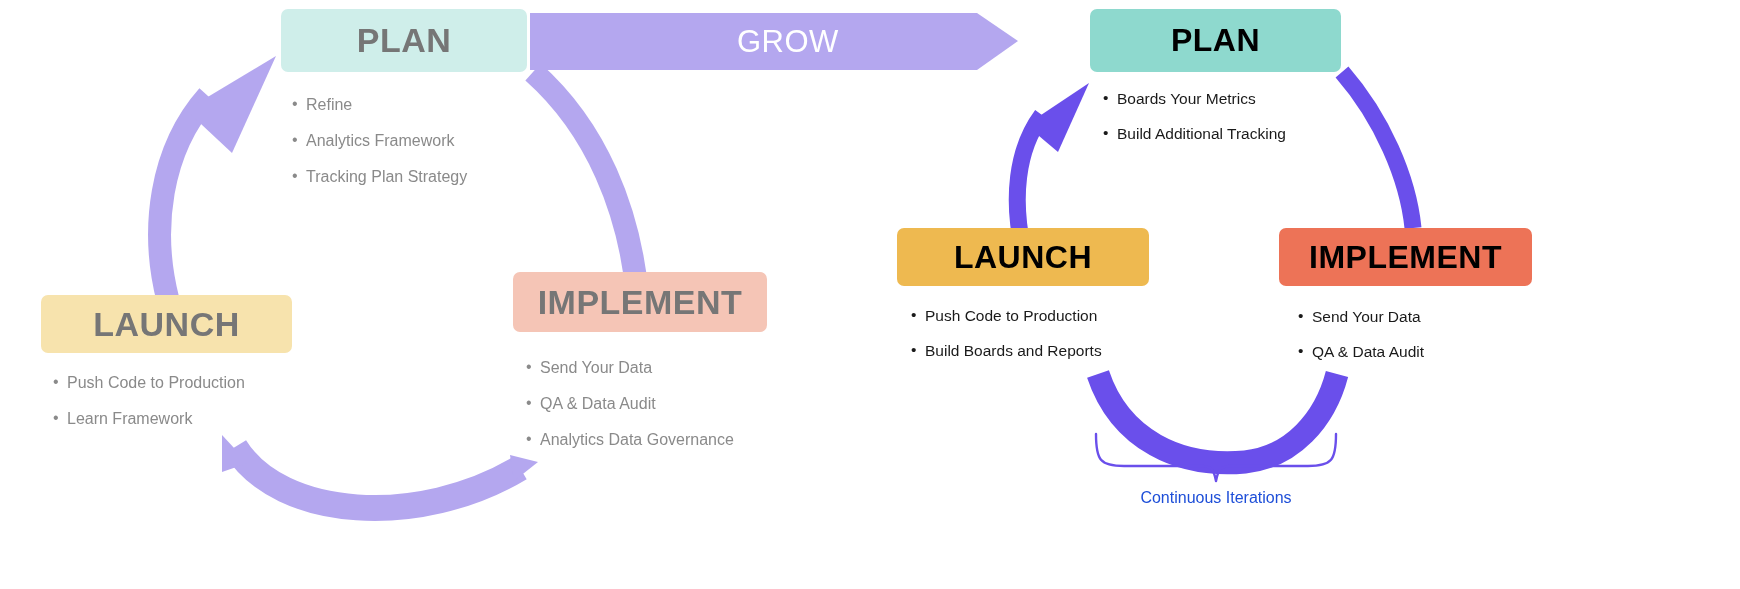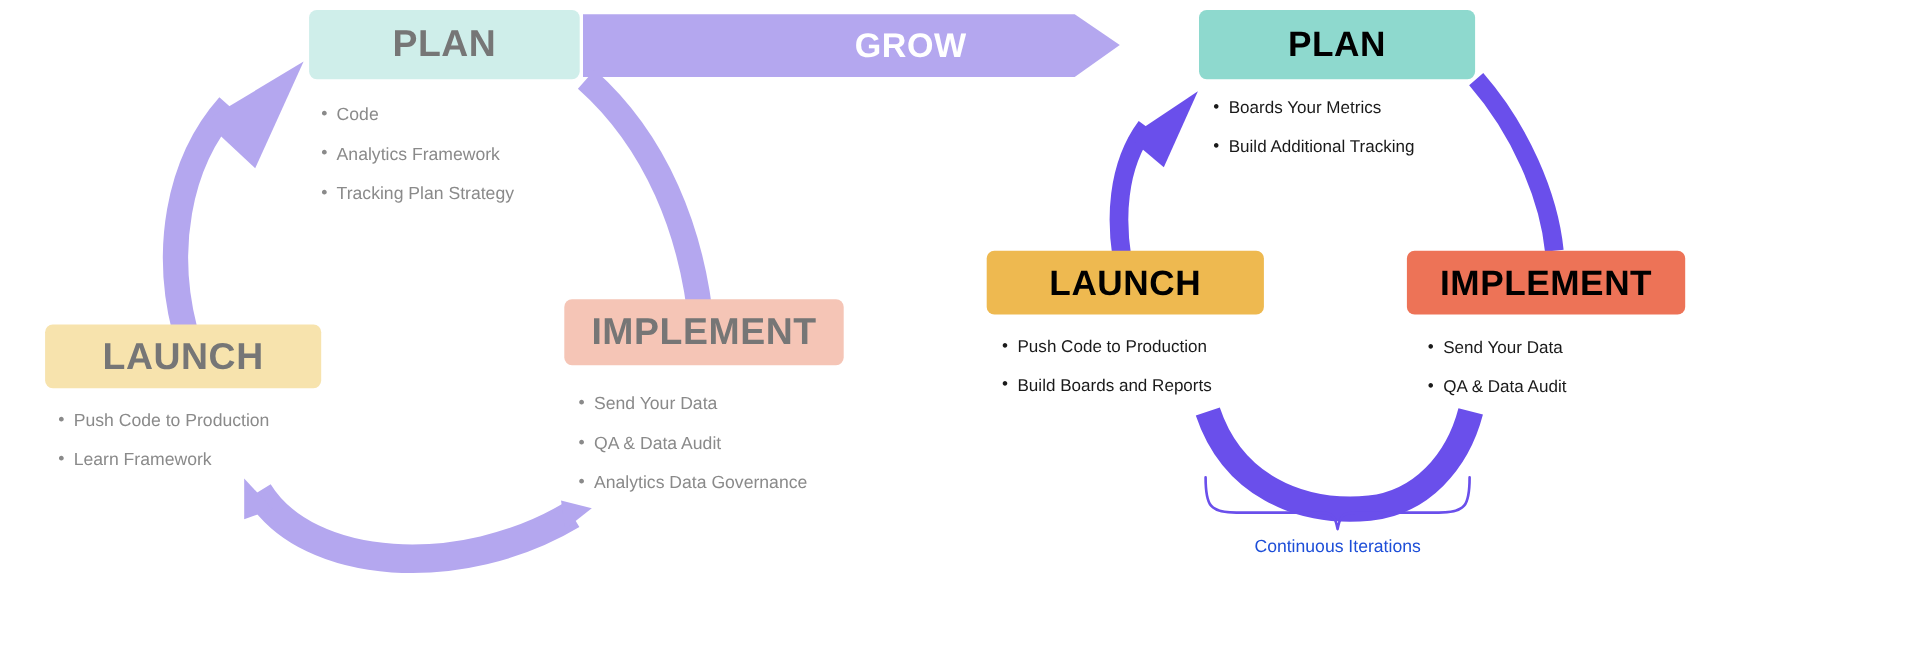--- a/index.html
+++ b/index.html
@@ -136,21 +136,21 @@
   </svg>
 
   <div class="muted">
 
     <div class="phase-box" style="left:281px; top:9px; width:246px; height:63px; background:#cfeeea;">
       <span class="phase-title">PLAN</span>
     </div>
     <ul class="bullet-list" style="left:292px; top:96px;">
       <li class="bullet-item">
         <span class="bullet-dot">•</span>
-        <span>Code</span>
+        <span>Refine</span>
       </li>
       <li class="bullet-item">
         <span class="bullet-dot">•</span>
         <span>Analytics Framework</span>
       </li>
       <li class="bullet-item">
         <span class="bullet-dot">•</span>
         <span>Tracking Plan Strategy</span>
       </li>
     </ul>
@@ -181,21 +181,21 @@
         <span class="bullet-dot">•</span>
         <span>Push Code to Production</span>
       </li>
       <li class="bullet-item">
         <span class="bullet-dot">•</span>
         <span>Learn Framework</span>
       </li>
     </ul>
   </div>
 
-  <span id="grow-label" style="left:777px; top:24px;font-weight:bold;">GROW</span>
+  <span id="grow-label" style="left:737px; top:24px;">GROW</span>
 
   <div class="vivid">
 
     <div class="phase-box" style="left:1090px; top:9px; width:251px; height:63px; background:#8ed9ce;">
       <span class="phase-title">PLAN</span>
     </div>
     <ul class="bullet-list" style="left:1103px; top:90px;">
       <li class="bullet-item">
         <span class="bullet-dot">•</span>
         <span>Boards Your Metrics</span>

